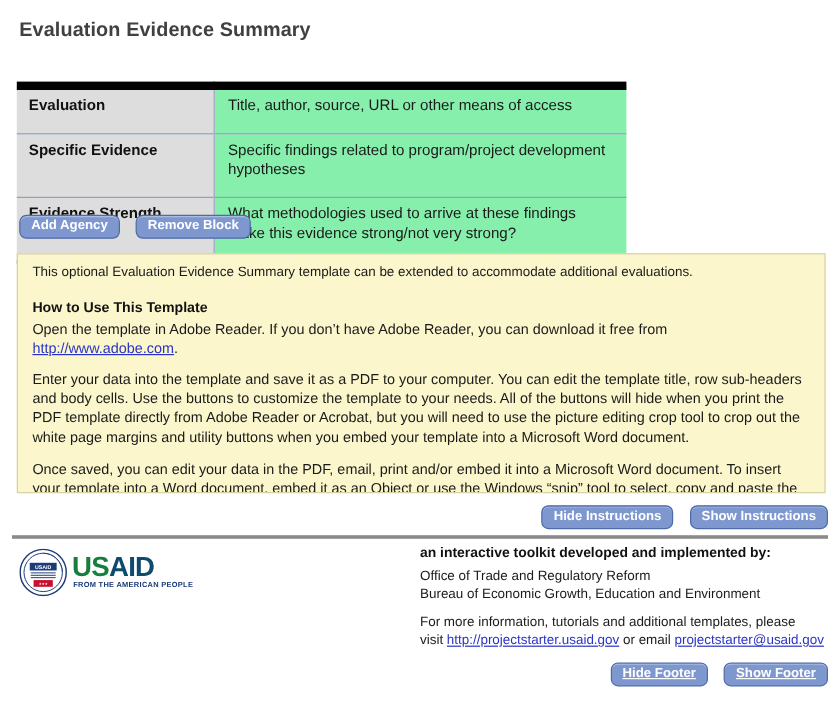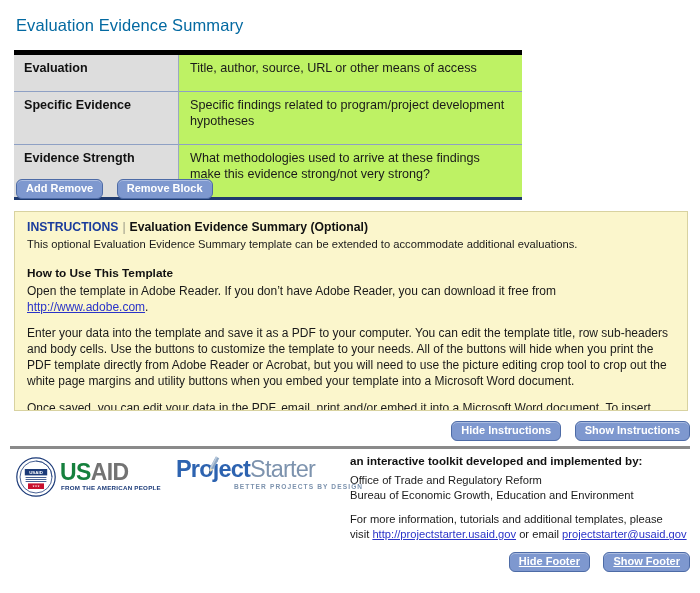--- a/index.html
+++ b/index.html
@@ -15,33 +15,33 @@
     overflow: hidden;
     position: relative;
   }
 
   
   .page-title {
     position: absolute;
     left: 16px;
     top: 16px;
     font-size: 16.5px;
-    font-weight: normal;
+    font-weight: bold;
     letter-spacing: 0.1px;
-    color: #0369a1;
+    color: #404040;
   }
 
   
   .tpl-table {
     position: absolute;
     left: 14px;
-    top: 50px;
+    top: 68px;
     width: 508px;
     border-collapse: collapse;
-    border-top: 5px solid #000000;
+    border-top: 7px solid #000000;
     border-bottom: 3px solid #1f3a6e;
     table-layout: fixed;
   }
   .tpl-table tr.row-sep td {
     border-top: 1px solid #8ea0c4;
   }
   .tpl-table td {
     vertical-align: top;
     padding: 6px 8px 8px 8px;
     font-size: 12.6px;
@@ -49,21 +49,21 @@
   }
   .tpl-table td.label-cell {
     width: 146px;
     background: #dddddd;
     font-weight: bold;
     border-right: 1px solid #9aa8c2;
     color: #111;
     padding-left: 10px;
   }
   .tpl-table td.value-cell {
-    background: #bef264;
+    background: #86efac;
     color: #1a1a1a;
     padding-left: 11px;
   }
   .tpl-table tr.r1 td { height: 22px; }
   .tpl-table tr.r2 td { height: 38px; }
   .tpl-table tr.r3 td { height: 38px; }
 
   
   .pdf-btn {
     display: inline-block;
@@ -184,21 +184,21 @@
   .usaid-word {
     position: absolute;
     left: 44px;
     top: 3px;
     font-size: 23px;
     font-weight: bold;
     letter-spacing: -0.6px;
     line-height: 24px;
   }
   .usaid-word .us { color: #15803d; }
-  .usaid-word .aid { color: #737373; }
+  .usaid-word .aid { color: #0c4a6e; }
   .usaid-tag {
     position: absolute;
     left: 45px;
     top: 27px;
     font-size: 6.2px;
     font-weight: bold;
     letter-spacing: 0.25px;
     color: #1b3a78;
   }
 
@@ -283,28 +283,25 @@
       <td class="value-cell">Specific findings related to program/project development hypotheses</td>
     </tr>
     <tr class="r3 row-sep">
       <td class="label-cell">Evidence Strength</td>
       <td class="value-cell">What methodologies used to arrive at these findings make this evidence strong/not very strong?</td>
     </tr>
   </tbody>
 </table>
 
 <div class="block-btns">
-  <span class="pdf-btn">Add Remove</span>
+  <span class="pdf-btn">Add Agency</span>
   <span class="pdf-btn">Remove Block</span>
 </div>
 
 <div class="instructions">
-  <div class="ins-head">
-    <span class="kw">INSTRUCTIONS</span><span class="bar">|</span><span class="rest">Evaluation Evidence Summary (Optional)</span>
-  </div>
   <div class="ins-sub">This optional Evaluation Evidence Summary template can be extended to accommodate additional evaluations.</div>
 
   <div class="ins-h2">How to Use This Template</div>
 
   <div class="ins-p">
     <span>Open the template in Adobe Reader. If you don’t have Adobe Reader, you can download it free from </span><a class="lnk" href="#">http://www.adobe.com</a><span>.</span>
   </div>
 
   <div class="ins-p">Enter your data into the template and save it as a PDF to your computer.  You can edit the template title, row sub-headers and body cells.  Use the buttons to customize the template to your needs.  All of the buttons will hide when you print the PDF template directly from Adobe Reader or Acrobat, but you will need to use the picture editing crop tool to crop out the white page margins and utility buttons when you embed your template into a Microsoft Word document.</div>
 
@@ -336,32 +333,20 @@
       </g>
       <rect x="30" y="66" width="40" height="14" fill="#c8102e"></rect>
       <g fill="#ffffff" font-family="'Liberation Sans', sans-serif" font-size="7">
         <text x="50" y="76" text-anchor="middle">★★★</text>
       </g>
     </svg>
     <div class="usaid-word"><span class="us">US</span><span class="aid">AID</span></div>
     <div class="usaid-tag">FROM THE AMERICAN PEOPLE</div>
   </div>
 
-  <div class="ps-logo">
-    <div class="ps-word"><span class="a">Pr</span><span class="a">o</span><span class="a">ject</span><span class="b">Starter</span></div>
-    <svg class="ps-pencil" viewBox="0 0 24 28">
-      <g transform="rotate(28 12 14)">
-        <rect x="9.5" y="1" width="5" height="17" fill="#8fa8c4"></rect>
-        <rect x="9.5" y="1" width="2.2" height="17" fill="#b8c9dc"></rect>
-        <polygon points="9.5,18 14.5,18 12,25" fill="#e8dcc0"></polygon>
-        <polygon points="10.9,22.2 13.1,22.2 12,25" fill="#33404f"></polygon>
-      </g>
-    </svg>
-    <div class="ps-tag">BETTER PROJECTS BY DESIGN</div>
-  </div>
 
   <div class="footer-text">
     <div class="ft-head">an interactive toolkit developed and implemented by:</div>
     <div class="ft-line">Office of Trade and Regulatory Reform</div>
     <div class="ft-line">Bureau of Economic Growth, Education and Environment</div>
     <div class="ft-gap"></div>
     <div class="ft-line">For more information, tutorials and additional templates, please</div>
     <div class="ft-line"><span>visit </span><a class="lnk" href="#">http://projectstarter.usaid.gov</a><span> or email </span><a class="lnk" href="#">projectstarter@usaid.gov</a></div>
   </div>
 </div>

